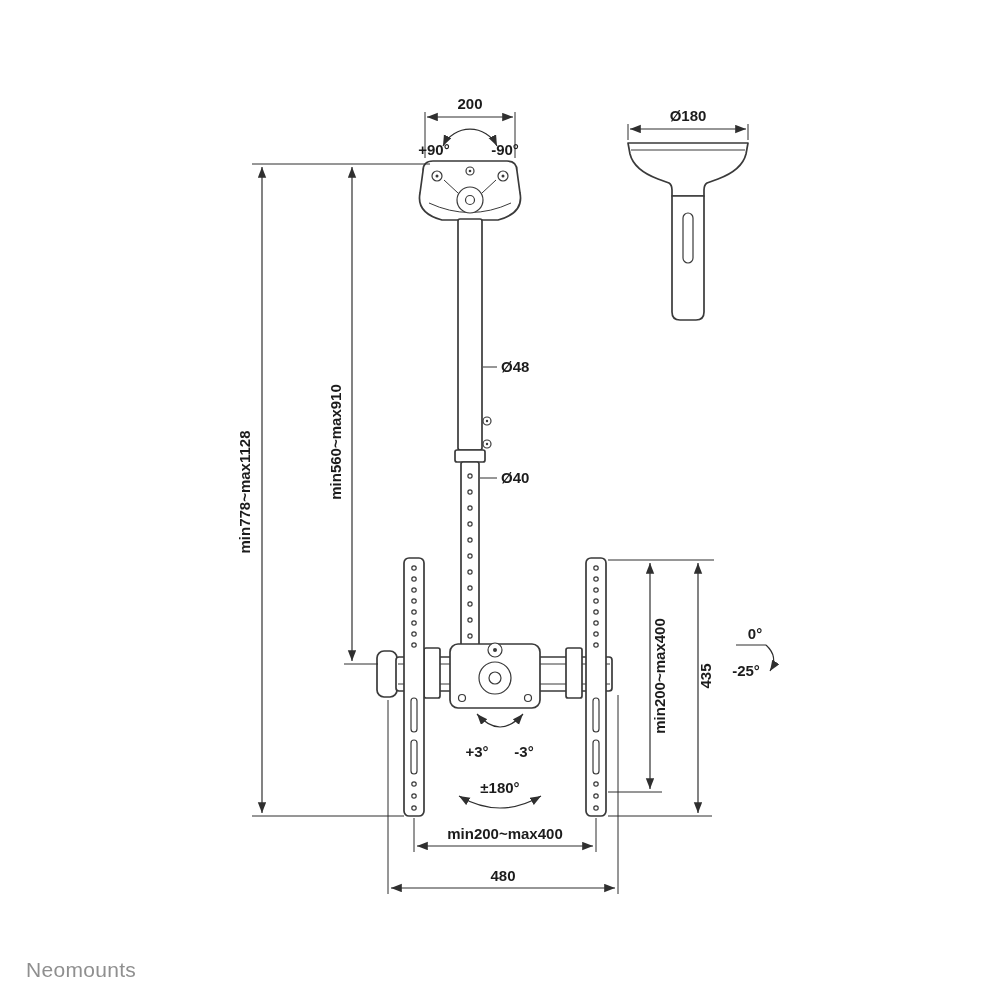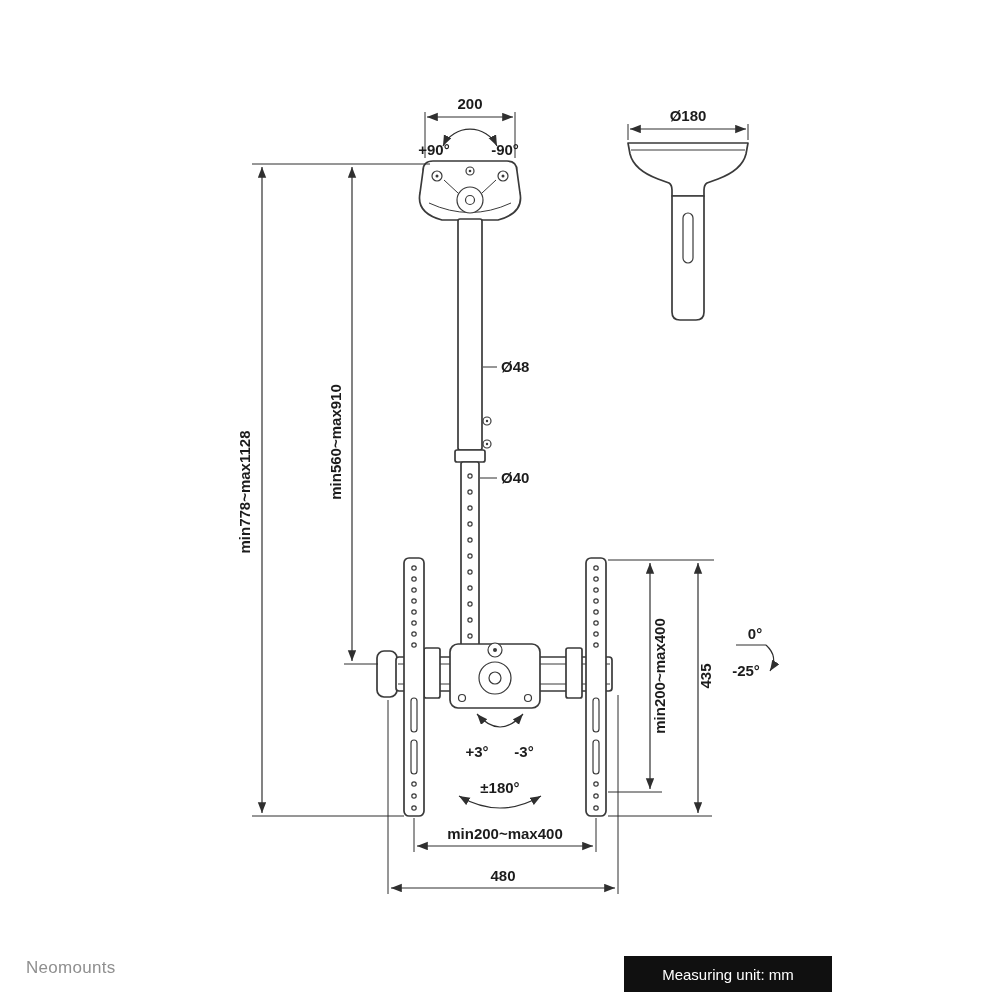--- a/index.html
+++ b/index.html
@@ -8,21 +8,21 @@
   svg{position:absolute;top:0;left:0;}
   
   .part{fill:#ffffff;stroke:#3a3a3a;stroke-width:1.7;stroke-linejoin:round;}
   .thin{fill:none;stroke:#3a3a3a;stroke-width:1;}
   .ext{fill:none;stroke:#2f2f2f;stroke-width:1;}
   .dimln{fill:none;stroke:#2f2f2f;stroke-width:1.2;}
   .hole{fill:#ffffff;stroke:#3a3a3a;stroke-width:1.2;}
   .dot{fill:#3a3a3a;stroke:none;}
   text.dim{font-family:"Liberation Sans",sans-serif;font-size:15px;font-weight:600;fill:#1c1c1c;}
   
-  .brand{position:absolute;left:26px;top:958px;font-size:17px;font-weight:500;
+  .brand{position:absolute;left:26px;top:958px;font-size:21px;font-weight:500;
          color:#8f8f8f;letter-spacing:0.3px;text-align:center;}
   .unitbar{position:absolute;right:0;top:956px;width:208px;height:36px;background:#101010;
            color:#ffffff;display:flex;align-items:center;justify-content:center;font-size:15px;}
 </style>
 </head>
 <body>
 
 <div class="page">
 
 <svg width="1004" height="1004" viewBox="0 0 1004 1004">
@@ -203,17 +203,14 @@
     <line class="dimln" x1="630" y1="129" x2="746" y2="129" marker-start="url(#arrS)" marker-end="url(#arrE)"></line>
     <text class="dim" x="688" y="121" text-anchor="middle">Ø180</text>
     <path class="part" d="M 628,143 L 748,143 L 746,154 Q 742,170 718,179 L 707,183 Q 704,185 704,190 L 704,196 L 672,196 L 672,190 Q 672,185 669,183 L 658,179 Q 634,170 630,154 Z"></path>
     <line class="thin" x1="631" y1="150" x2="745" y2="150"></line>
     <path class="part" d="M 672,196 L 672,312 Q 672,320 680,320 L 696,320 Q 704,320 704,312 L 704,196 Z"></path>
     <rect class="hole" x="683" y="213" width="10" height="50" rx="5"></rect>
   </g>
 </svg>
 
 <div class="brand">Neomounts</div>
-<div class="unitbar">
-  <span>Measuring unit: mm</span>
+
 </div>
 
-</div>
-
 </body></html>

